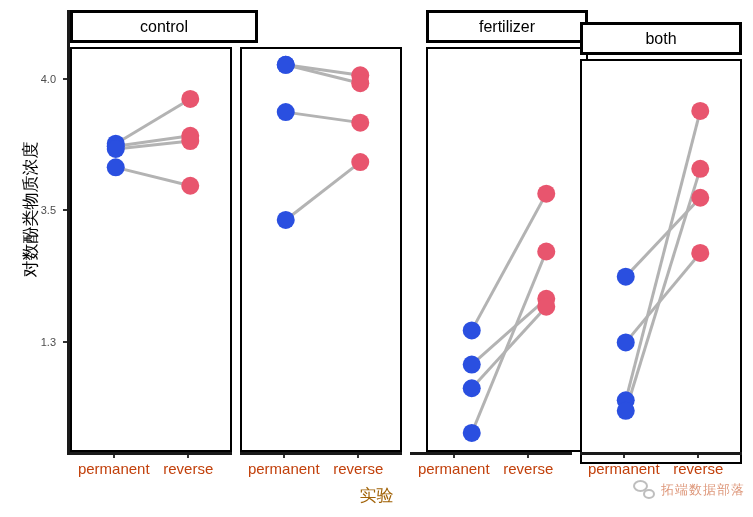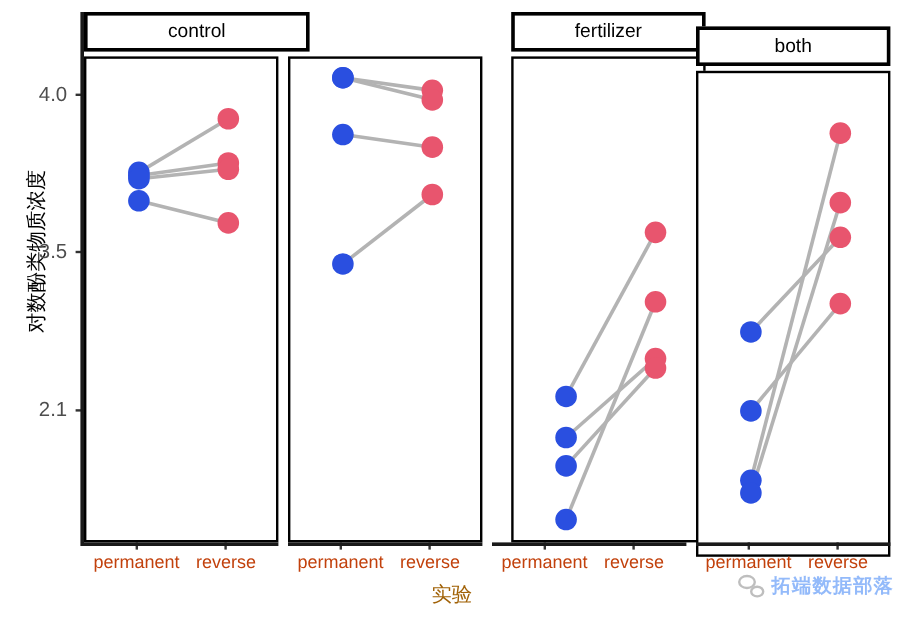--- a/index.html
+++ b/index.html
@@ -33,21 +33,21 @@
     transform-origin: center center;
     font-size: 17px;
     color: #000000;
     white-space: nowrap;
   }
   .y-tick-label {
     position: absolute;
     right: 0;
     width: 44px;
     text-align: right;
-    font-size: 17px;
+    font-size: 11px;
     color: #4d4d4d;
     transform: translateY(-50%);
   }
   .y-tick-mark {
     position: absolute;
     width: 5px;
     height: 2px;
     background: #333333;
   }
 
@@ -118,24 +118,23 @@
   .watermark {
     position: absolute;
     right: 8px;
     bottom: 18px;
     display: flex;
     align-items: center;
     gap: 6px;
     opacity: 0.55;
   }
   .watermark-text {
-    font-size: 16px;
-    color: #3b82f6;
+    font-size: 13px;
+    color: #c2410c;
     letter-spacing: 1px;
-    font-weight: bold;
   }
   .wechat-mark {
     width: 22px;
     height: 19px;
     position: relative;
   }
   .wechat-mark .bubble-a {
     position: absolute;
     left: 0; top: 0;
     width: 15px; height: 12px;
@@ -154,21 +153,21 @@
   }
 </style>
 </head>
 <body>
 
 <div id="chart-root">
 
   <div class="y-axis-title">对数酚类物质浓度</div>
 
   <div id="y-ticks">
-      <div class="y-tick-label" style="top: 341.545px; left: 12px; width: 44px;">2.1</div>
+      <div class="y-tick-label" style="top: 341.545px; left: 12px; width: 44px;">1.3</div>
       <div class="y-tick-mark" style="left: 63px; top: 340.545px;"></div>
       <div class="y-tick-label" style="top: 210.052px; left: 12px; width: 44px;">3.5</div>
       <div class="y-tick-mark" style="left: 63px; top: 209.052px;"></div>
       <div class="y-tick-label" style="top: 78.5584px; left: 12px; width: 44px;">4.0</div>
       <div class="y-tick-mark" style="left: 63px; top: 77.5584px;"></div>
     </div>
 
   <div id="facets">
       <div class="facet" style="left: 70px; top: 0px; width: 162px; height: 452px;">
         <div class="facet-strip" style="top: 10px; width: 188px; height: 33px;">

